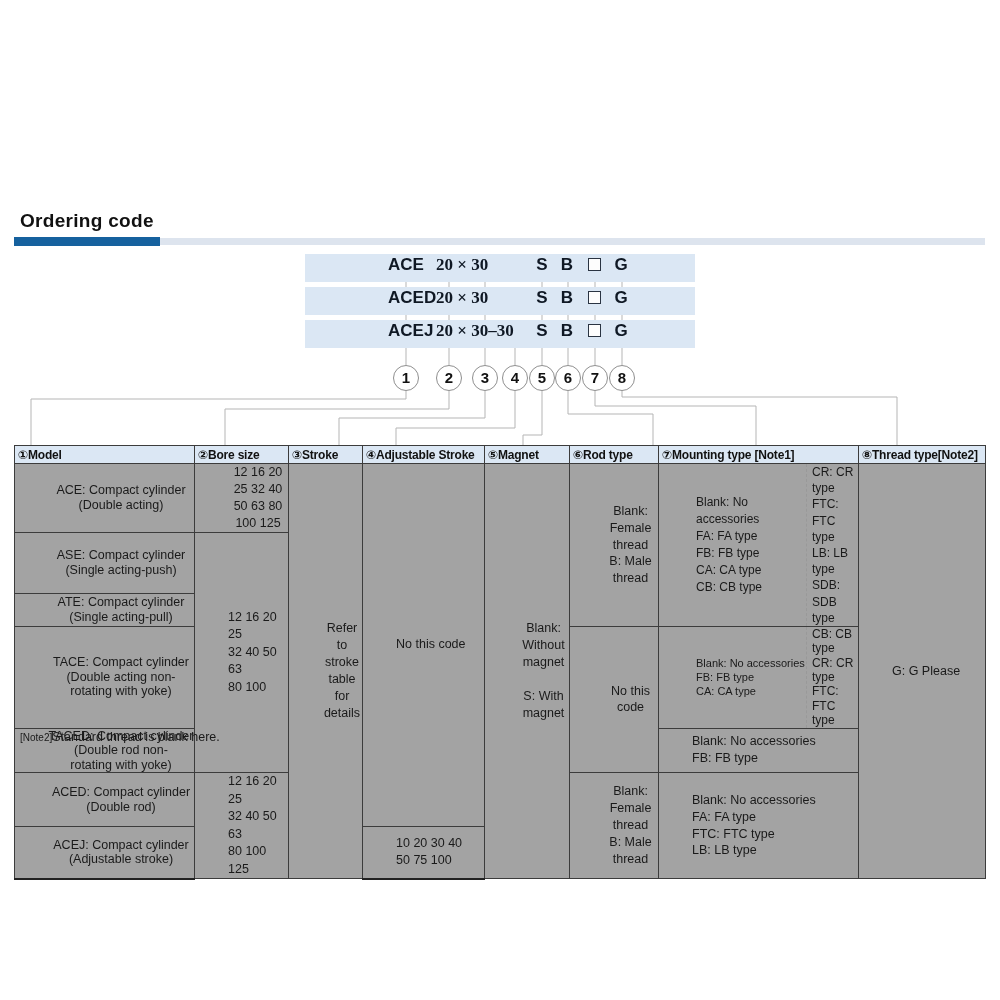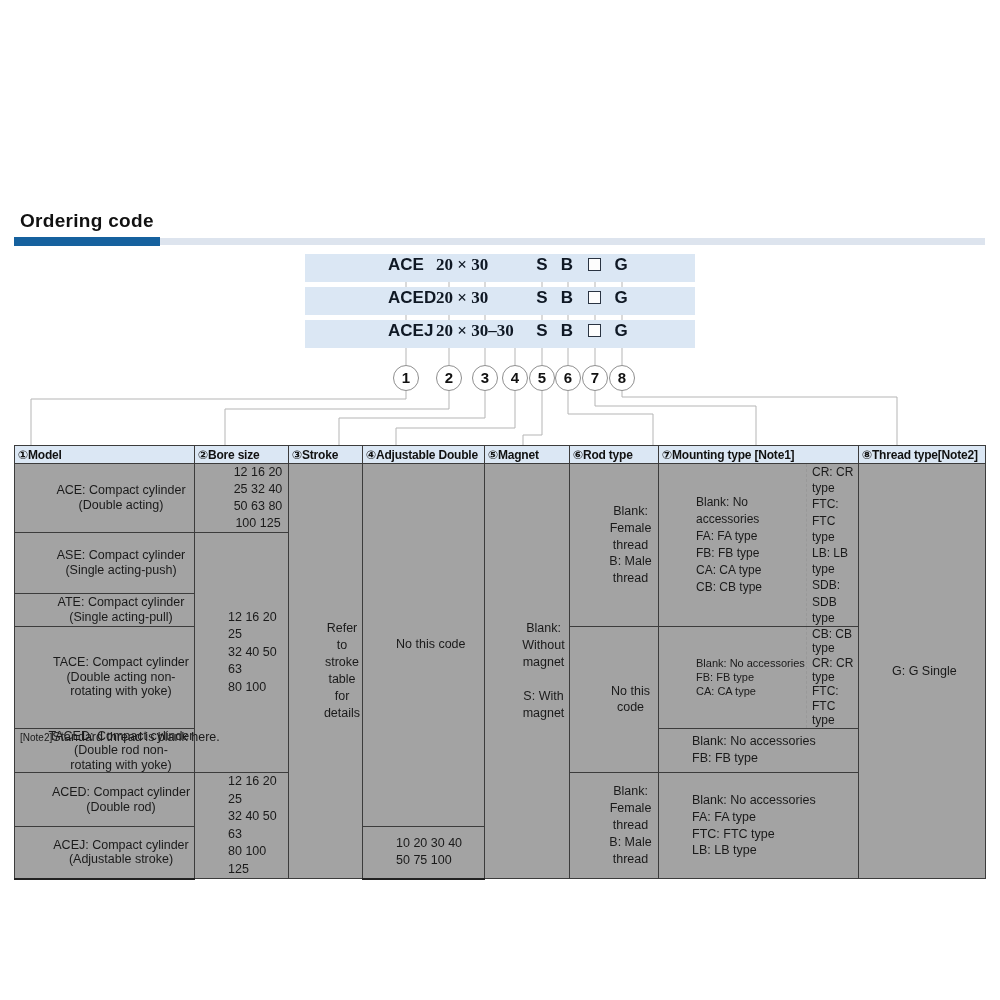--- a/index.html
+++ b/index.html
@@ -147,21 +147,21 @@
     <col style="width:85px">
       <col style="width:89px">
       <col style="width:200px">
       <col style="width:127px">
   </colgroup>
   <thead>
     <tr>
       <th>①Model</th>
       <th>②Bore size</th>
       <th>③Stroke</th>
-      <th>④Adjustable Double</th>
+      <th>④Adjustable Stroke</th>
       <th>⑤Magnet</th>
       <th>⑥Rod type</th>
       <th>⑦Mounting type [Note1]</th>
       <th>⑧Thread type[Note2]</th>
     </tr>
   </thead>
   <tbody>
     <tr style="height:33px">
       <td class="model">ACE: Compact cylinder
 (Double acting)</td>
@@ -188,21 +188,21 @@
 CB: CB type</div>
             </div>
           <div class="mt-right">
               <div>CR: CR type
 FTC: FTC type
 LB: LB type
 SDB: SDB type</div>
             </div>
         </div>
       </td>
-      <td class="thread" rowspan="7">G: G Single</td>
+      <td class="thread" rowspan="7">G: G Please</td>
     </tr>
     <tr style="height:35px">
       <td class="model">ASE: Compact cylinder
 (Single acting-push)</td>
       <td class="bore" rowspan="4">12 16 20 25
 32 40 50 63
 80 100</td>
     </tr>
     <tr style="height:33px">
       <td class="model">ATE: Compact cylinder

